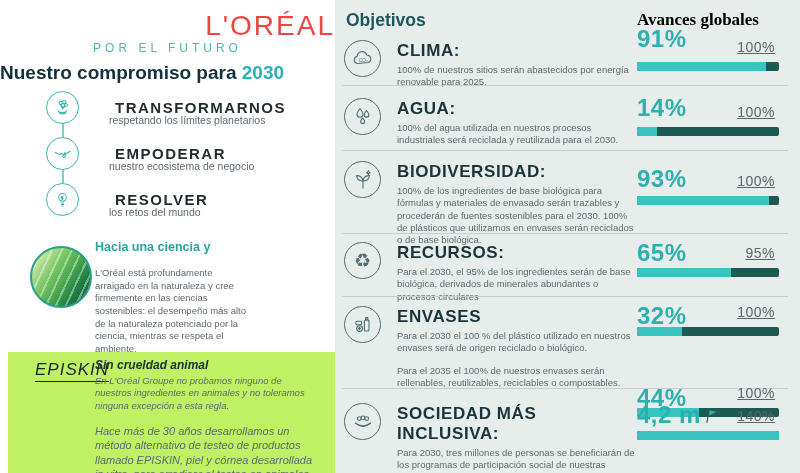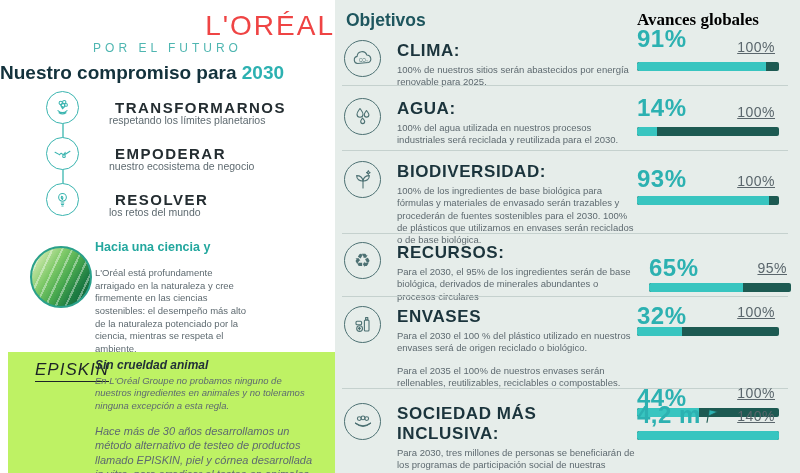--- a/index.html
+++ b/index.html
@@ -248,21 +248,21 @@
   </div>
 
   <div class="av-row" style="top:167px;height:38px;">
     <div class="av-value">93%</div>
     <div class="av-target">100%</div>
     <div class="av-bar">
         <div class="av-fill" style="width: 93%;"></div>
       </div>
   </div>
 
-  <div class="av-row" style="top:256px;height:36px;margin-left:12px;">
+  <div class="av-row" style="top:241px;height:36px;">
     <div class="av-value">65%</div>
     <div class="av-target">95%</div>
     <div class="av-bar">
         <div class="av-fill" style="width: 66%;"></div>
       </div>
   </div>
 
   <div class="av-row" style="top:304px;height:32px;">
     <div class="av-value">32%</div>
     <div class="av-target">100%</div>

